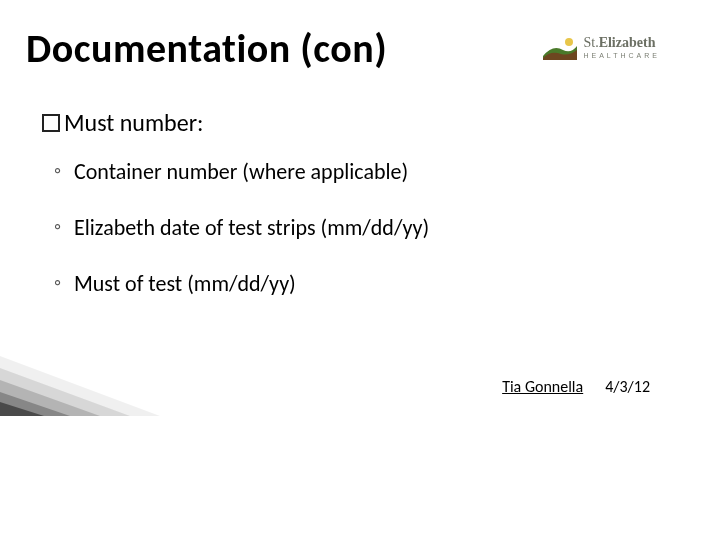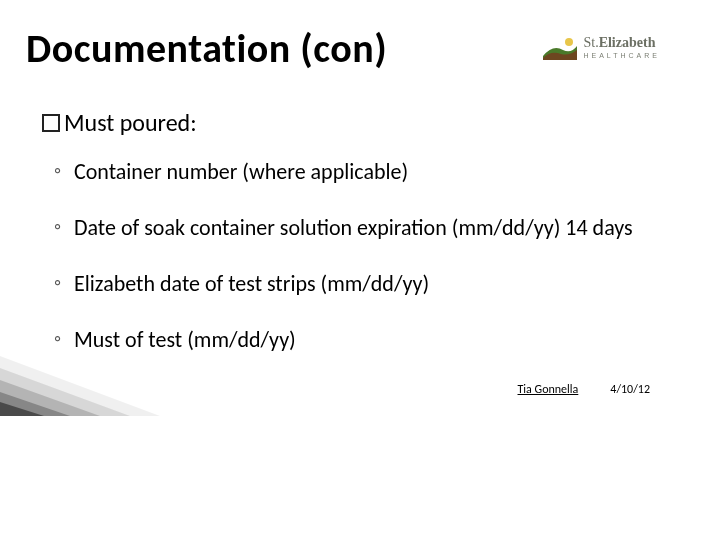--- a/index.html
+++ b/index.html
@@ -98,24 +98,24 @@
     position: absolute;
     left: 0;
     top: 0;
     color: #555;
     font-size: 20px;
   }
   .footer {
     position: absolute;
     right: 70px;
     bottom: 20px;
-    font-size: 12px;
+    font-size: 16px;
     color: #000;
     display: flex;
-    gap: 32px;
+    gap: 22px;
     text-align: right;
   }
   .footer .author { text-decoration: underline; }
   .corner {
     position: absolute;
     left: 0;
     bottom: 0;
     width: 160px;
     height: 70px;
     pointer-events: none;
@@ -139,33 +139,32 @@
     <div class="logo-text">
       <div class="line1">
         <span class="st">St.</span><span class="eliz">Elizabeth</span>
       </div>
       <div class="line2">HEALTHCARE</div>
     </div>
   </div>
 
   <div class="content">
     <div class="intro">
-      <span class="checkbox"></span><span>Must</span><span> poured:</span>
+      <span class="checkbox"></span><span>Must</span><span> number:</span>
     </div>
     <ul class="bullets">
       <li>Container number (where applicable)</li>
-      <li>Date of soak container solution expiration (mm/dd/yy) 14 days</li>
       <li>Elizabeth date of test strips (mm/dd/yy)</li>
       <li>Must of test (mm/dd/yy)</li>
     </ul>
   </div>
 
   <div class="footer">
     <span class="author">Tia Gonnella</span>
-    <span class="date">4/10/12</span>
+    <span class="date">4/3/12</span>
   </div>
 
   <div class="corner">
     <svg viewBox="0 0 160 70" width="160" height="70">
       <polygon points="0,70 160,70 0,10" fill="#000" opacity="0.06"></polygon>
       <polygon points="0,70 130,70 0,22" fill="#000" opacity="0.10"></polygon>
       <polygon points="0,70 100,70 0,34" fill="#000" opacity="0.16"></polygon>
       <polygon points="0,70 70,70 0,46" fill="#000" opacity="0.25"></polygon>
       <polygon points="0,70 44,70 0,56" fill="#000" opacity="0.45"></polygon>
     </svg>

